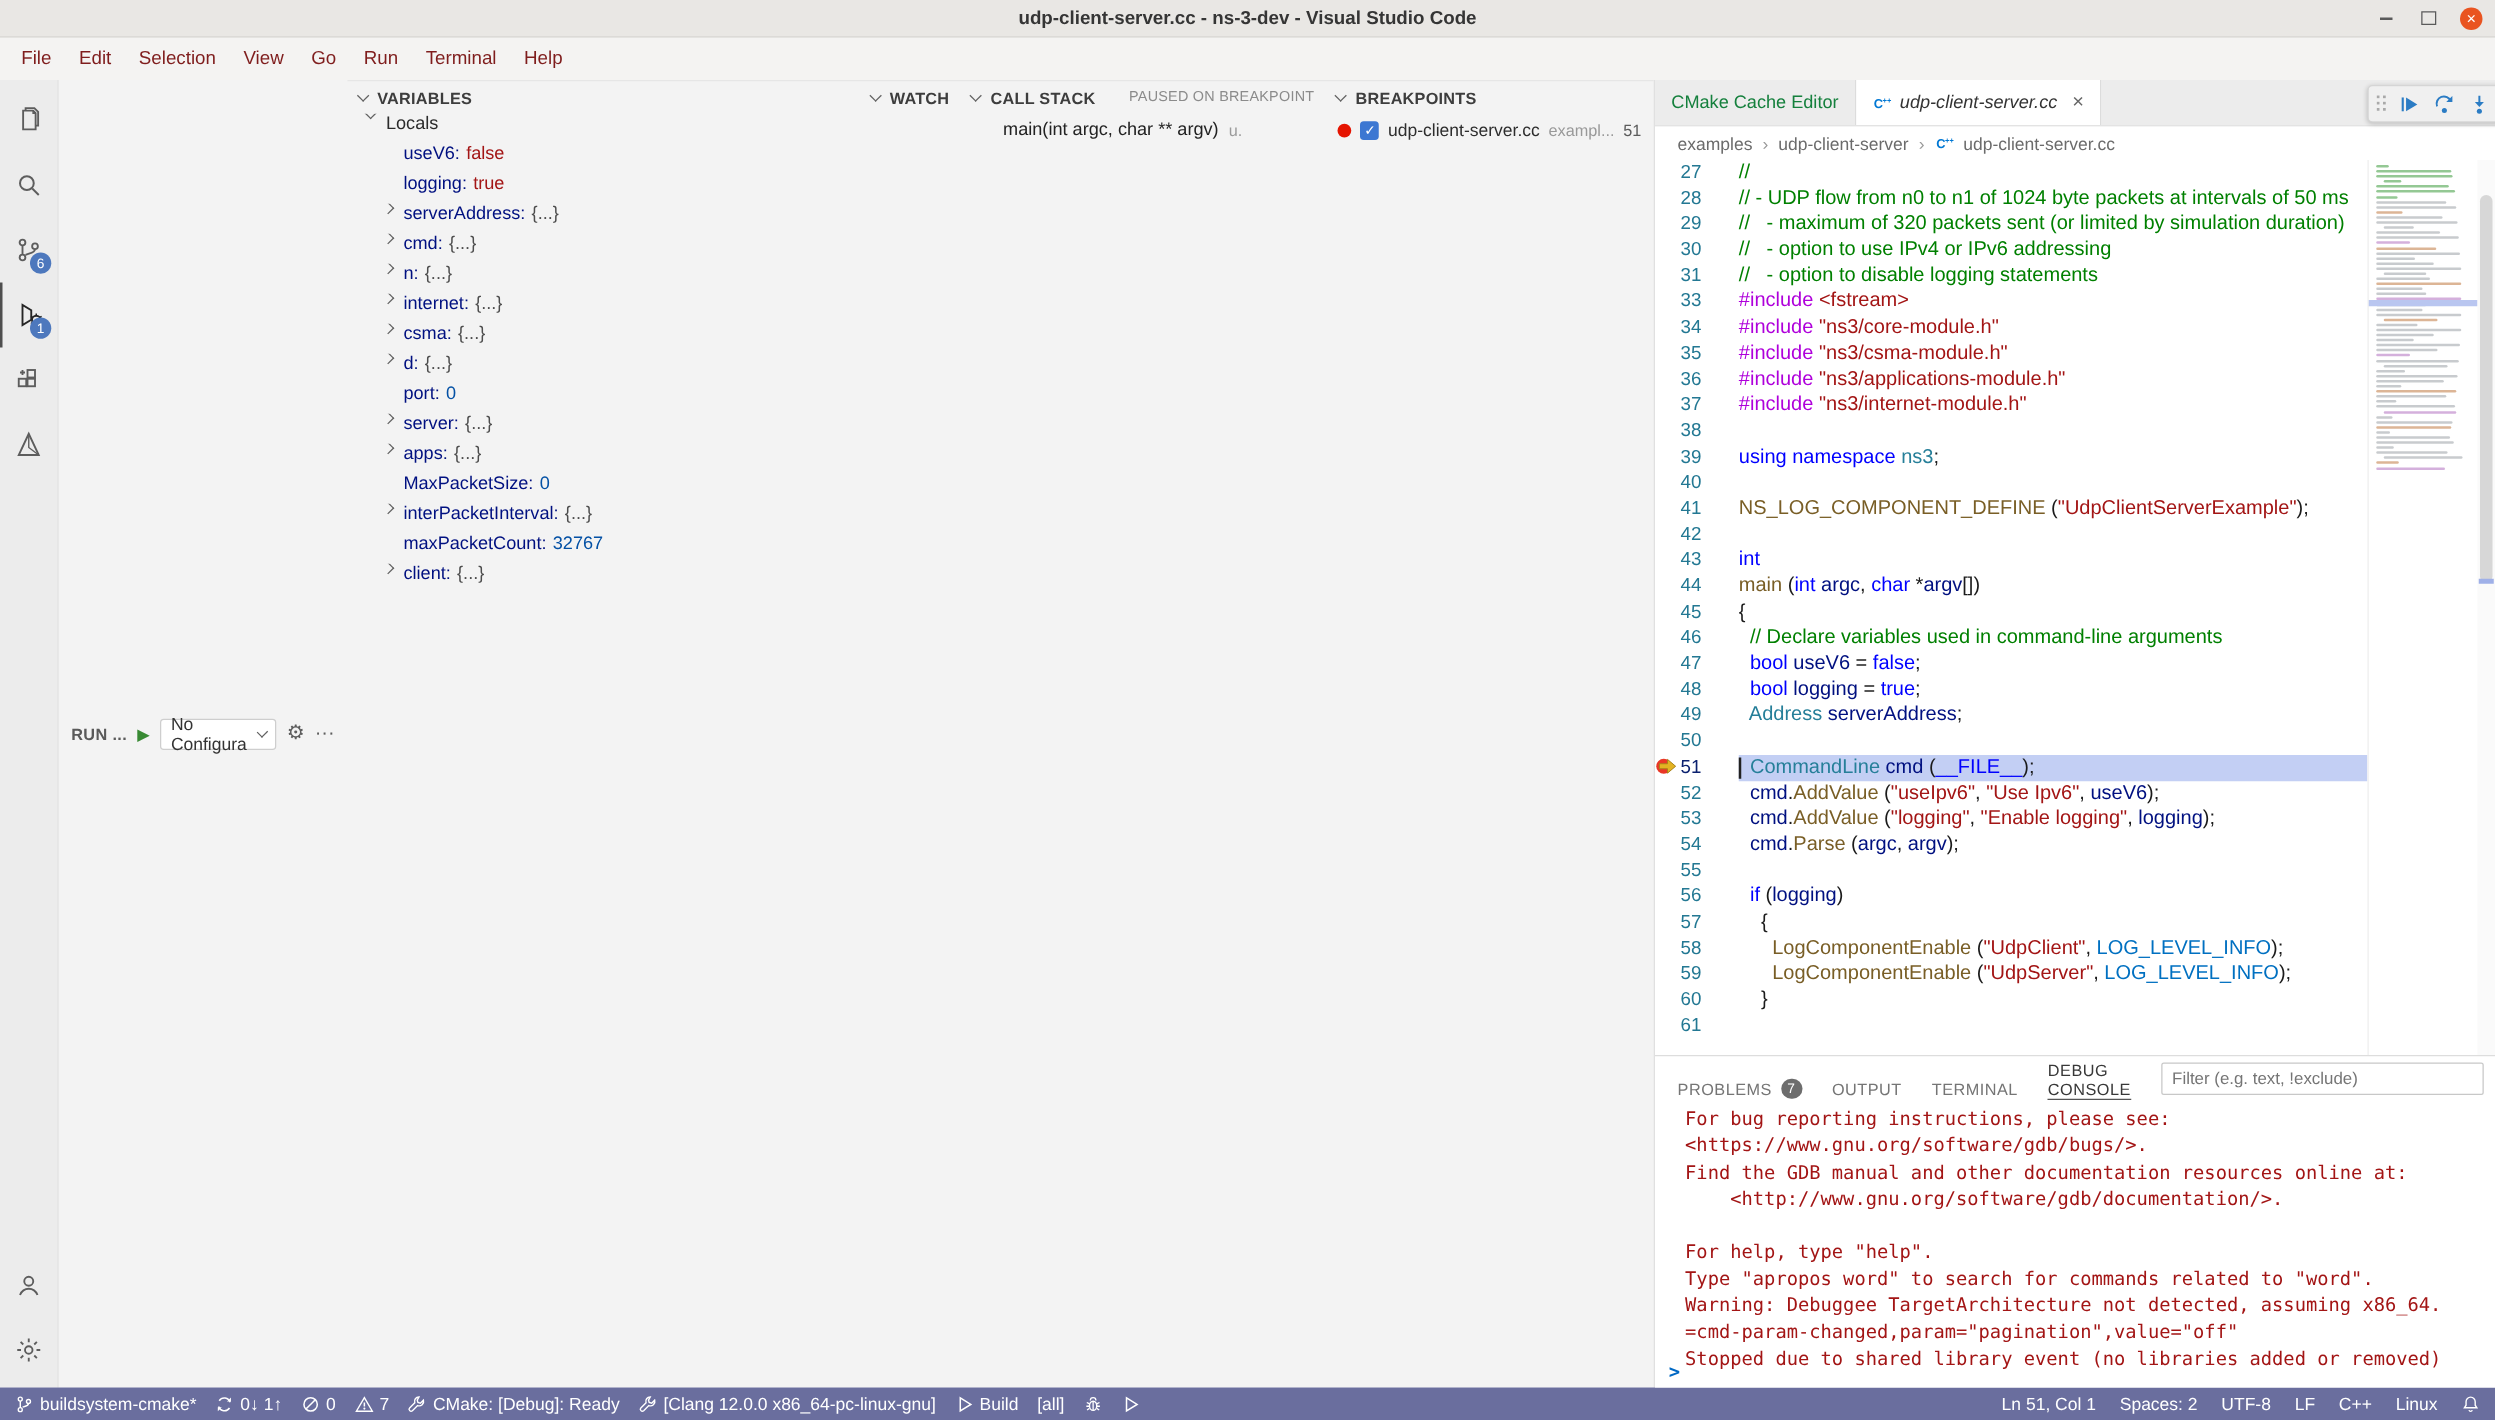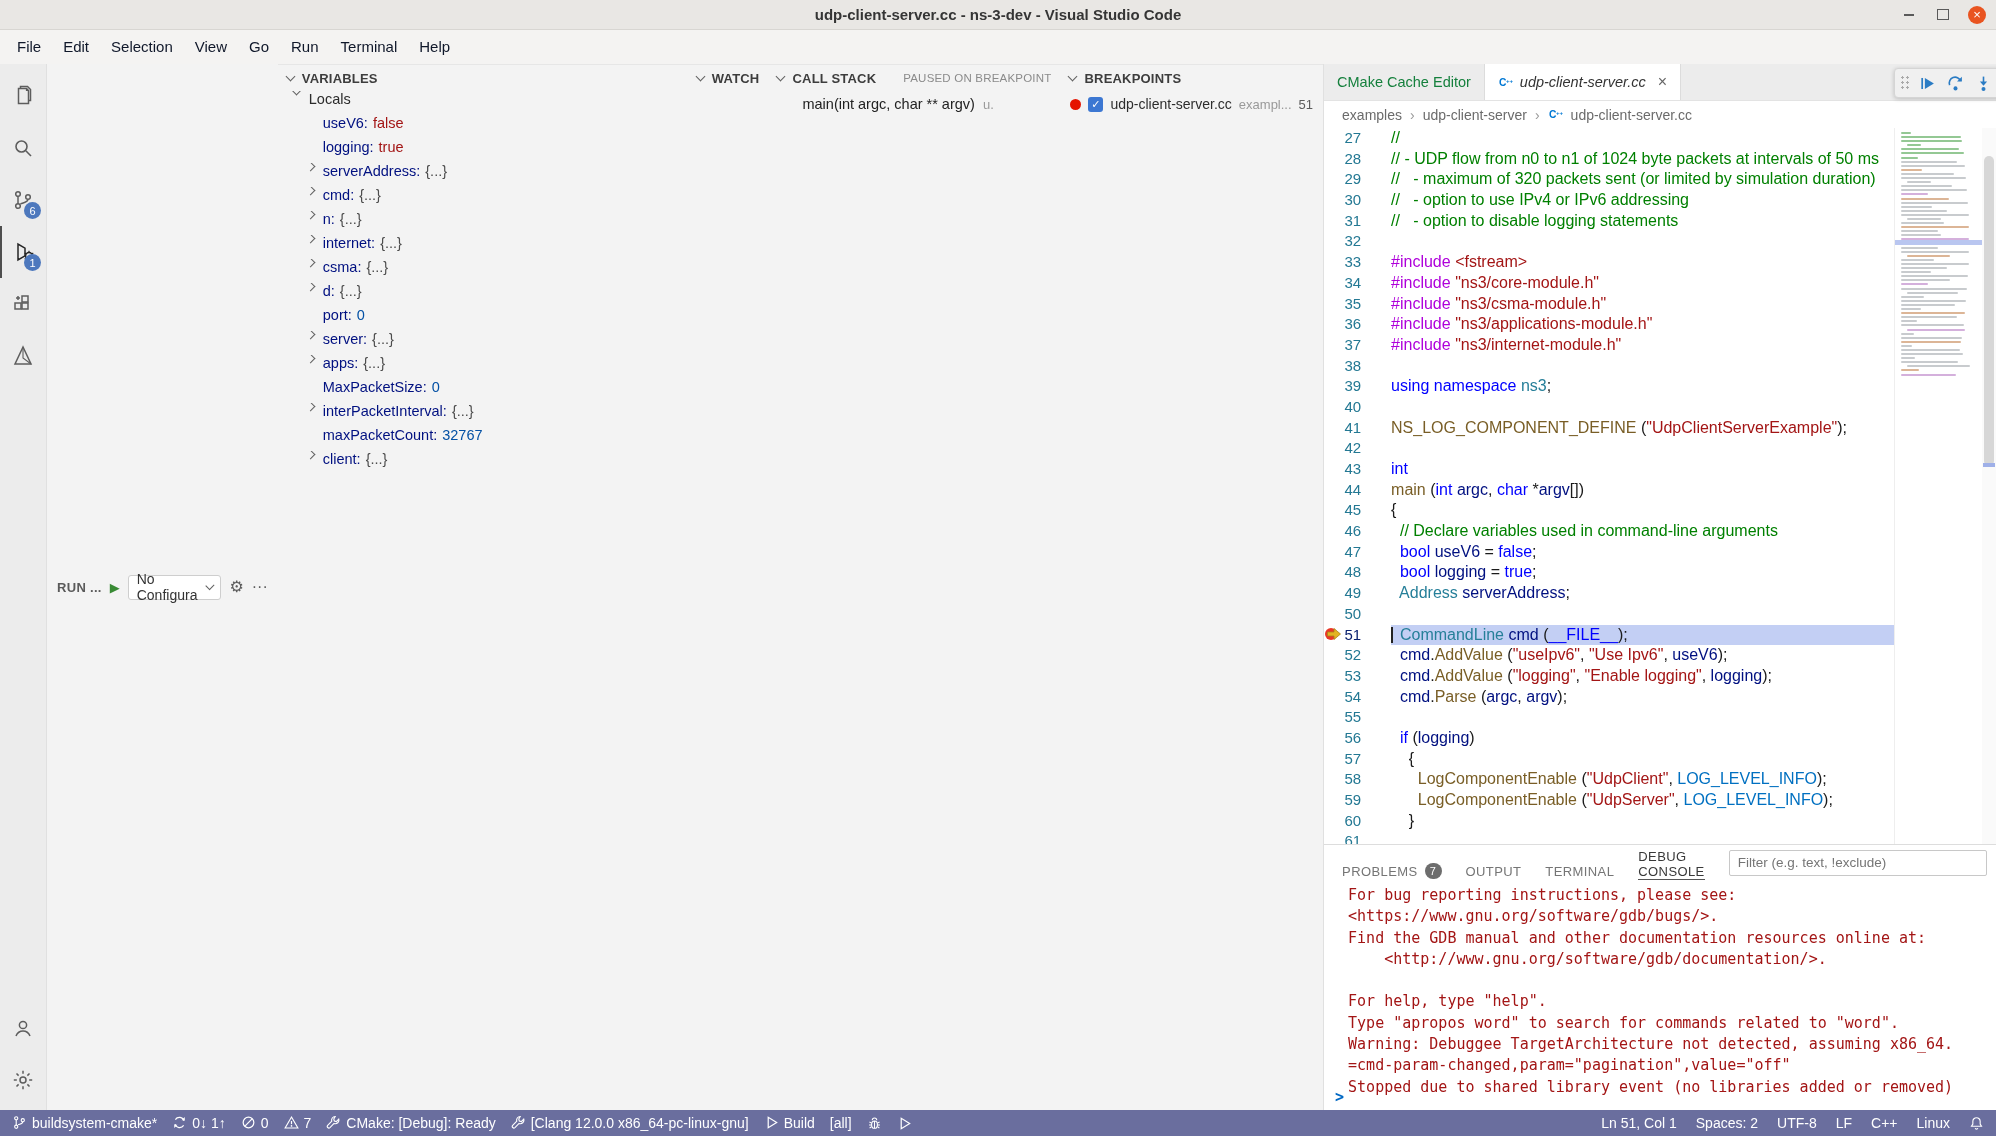--- a/index.html
+++ b/index.html
@@ -12,21 +12,21 @@
   .title{font-size:15px;font-weight:bold;color:#353535}
   .win-controls{position:absolute;right:10px;top:0;height:100%;display:flex;align-items:center;gap:16px}
   .wc{width:18px;height:18px;display:flex;align-items:center;justify-content:center}
   .wc-min::before{content:"";width:10px;height:2px;background:#5a5a5a}
   .wc-max::before{content:"";width:10px;height:9px;border:1.4px solid #5a5a5a}
   .wc-close{border-radius:50%;background:#e95420;color:#fff;font-size:13px;line-height:1}
   .wc-close::before{content:"×"}
 
   
   .menubar{flex:0 0 34px;background:#f4f3f2;display:flex;align-items:center;padding-left:6px}
-  .menu-item{padding:0 11px;height:26px;line-height:26px;border-radius:4px;color:#0f172a;font-size:15px}
+  .menu-item{padding:0 11px;height:26px;line-height:26px;border-radius:4px;color:#7f1d1d;font-size:15px}
 
   
   .main{flex:1;display:flex;min-height:0}
 
   .activitybar{flex:0 0 46px;background:#ececec;border-right:1px solid #e0e0e0;display:flex;flex-direction:column;align-items:center;padding-top:6px}
   .act-item{width:46px;height:52px;display:flex;align-items:center;justify-content:center;position:relative;color:#5d5d5d}
   .act-item.active{color:#252525;border-left:2px solid #4e4e4e}
   .act-badge{position:absolute;right:5px;bottom:7px;background:#4d78bd;color:#fff;font-size:11px;min-width:17px;height:17px;border-radius:9px;display:flex;align-items:center;justify-content:center;padding:0 3px}
   .act-bottom{margin-top:auto;margin-bottom:4px;display:flex;flex-direction:column;align-items:center}
 
@@ -114,21 +114,21 @@
   .ptab-badge{background:#6d6d6d;color:#fff;border-radius:9px;font-size:11px;min-width:17px;height:16px;display:flex;align-items:center;justify-content:center;padding:0 4px}
   .panel-actions{margin-left:auto;display:flex;align-items:center;gap:14px;color:#555}
   .filter-input{width:258px;height:26px;border:1px solid #c8c8c8;background:#fff;font-size:13.5px;padding:0 8px;color:#333;border-radius:2px;font-family:"Liberation Sans",sans-serif}
   .pclose{font-size:18px;color:#555;line-height:1}
   .console{flex:1;overflow:hidden;padding:5px 0 0 24px;font-family:"DejaVu Sans Mono",monospace;font-size:15px;line-height:21.3px;color:#a31515;white-space:pre}
   .console-line{height:21.3px}
   .prompt{position:absolute;left:11px;bottom:4px;color:#0068c4;font-weight:bold;font-family:"DejaVu Sans Mono",monospace;font-size:15px}
 
   
   .statusbar{flex:0 0 26px;background:#6a6e9e;color:#fff;display:flex;align-items:center;font-size:14px;padding:0 12px}
-  .st-item{display:flex;align-items:flex-start;gap:5px;margin-right:15px;white-space:nowrap}
+  .st-item{display:flex;align-items:flex-end;gap:5px;margin-right:15px;white-space:nowrap}
   .st-right{margin-left:auto;display:flex;align-items:center}
   .st-right .st-item{margin-right:0;margin-left:19px}
   .icn{display:inline-flex;align-items:center}
   .icn svg{display:block}
 </style>
 </head>
 <body>
 
 <div class="window">
 
@@ -520,26 +520,20 @@
               <div class="gutter">
                 <span class="lnum">30</span>
               </div>
               <div class="ltext"><span class="tk-cm">//   - option to use IPv4 or IPv6 addressing</span></div>
             </div>
             <div class="code-line">
               <div class="gutter">
                 <span class="lnum">31</span>
               </div>
               <div class="ltext"><span class="tk-cm">//   - option to disable logging statements</span></div>
-            </div>
-            <div class="code-line">
-              <div class="gutter">
-                <span class="lnum">32</span>
-              </div>
-              <div class="ltext"></div>
             </div>
             <div class="code-line">
               <div class="gutter">
                 <span class="lnum">33</span>
               </div>
               <div class="ltext"><span class="tk-pp">#include</span><span class="tk-pl"> </span><span class="tk-str">&lt;fstream&gt;</span></div>
             </div>
             <div class="code-line">
               <div class="gutter">
                 <span class="lnum">34</span>

